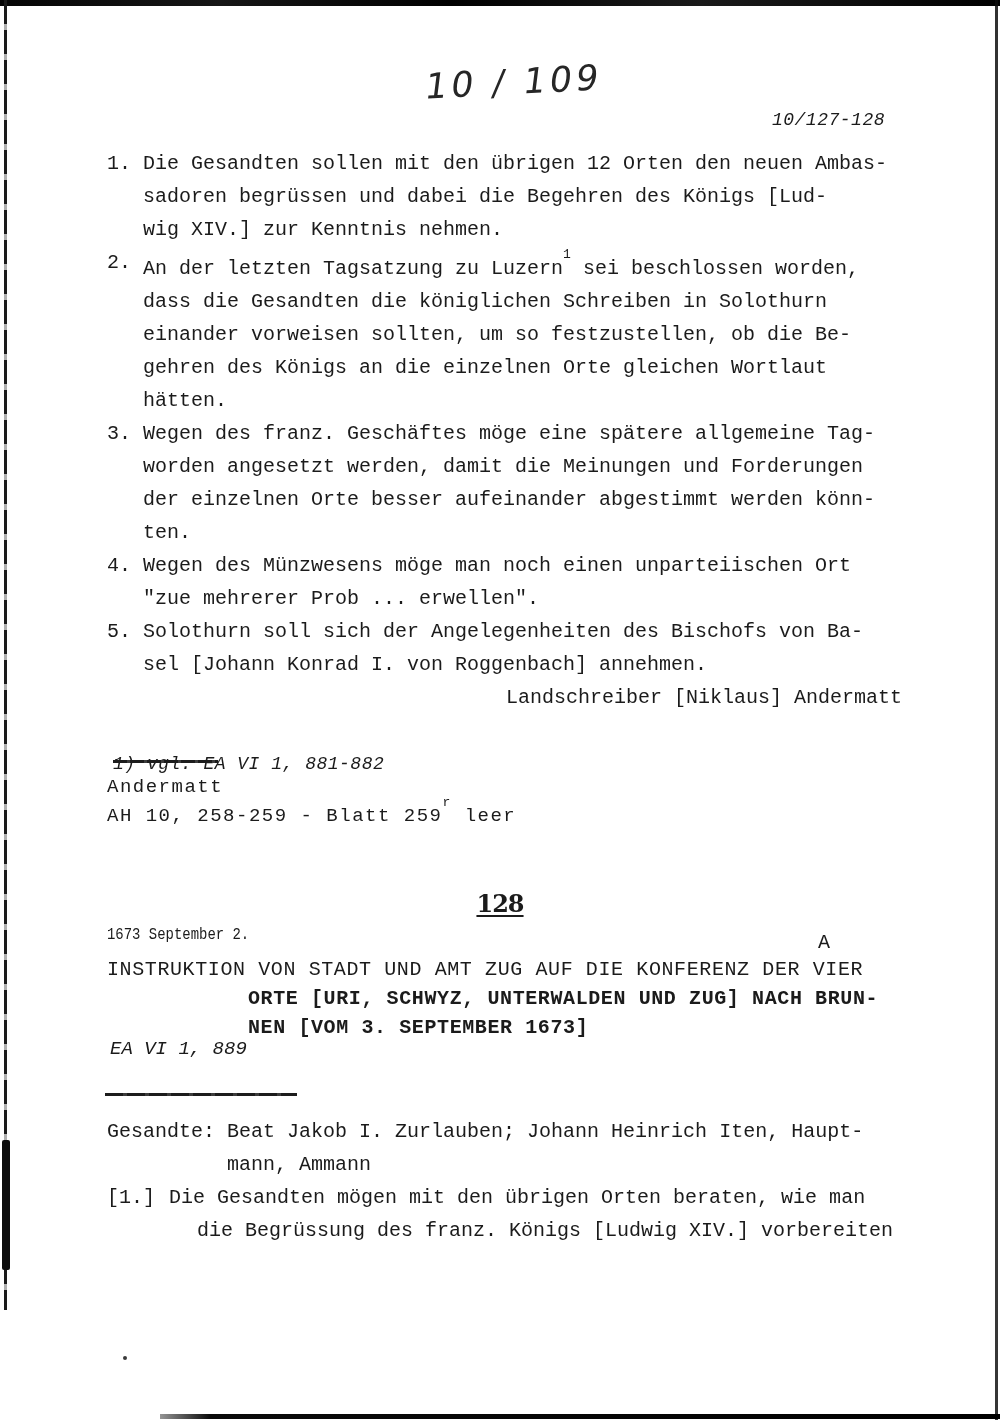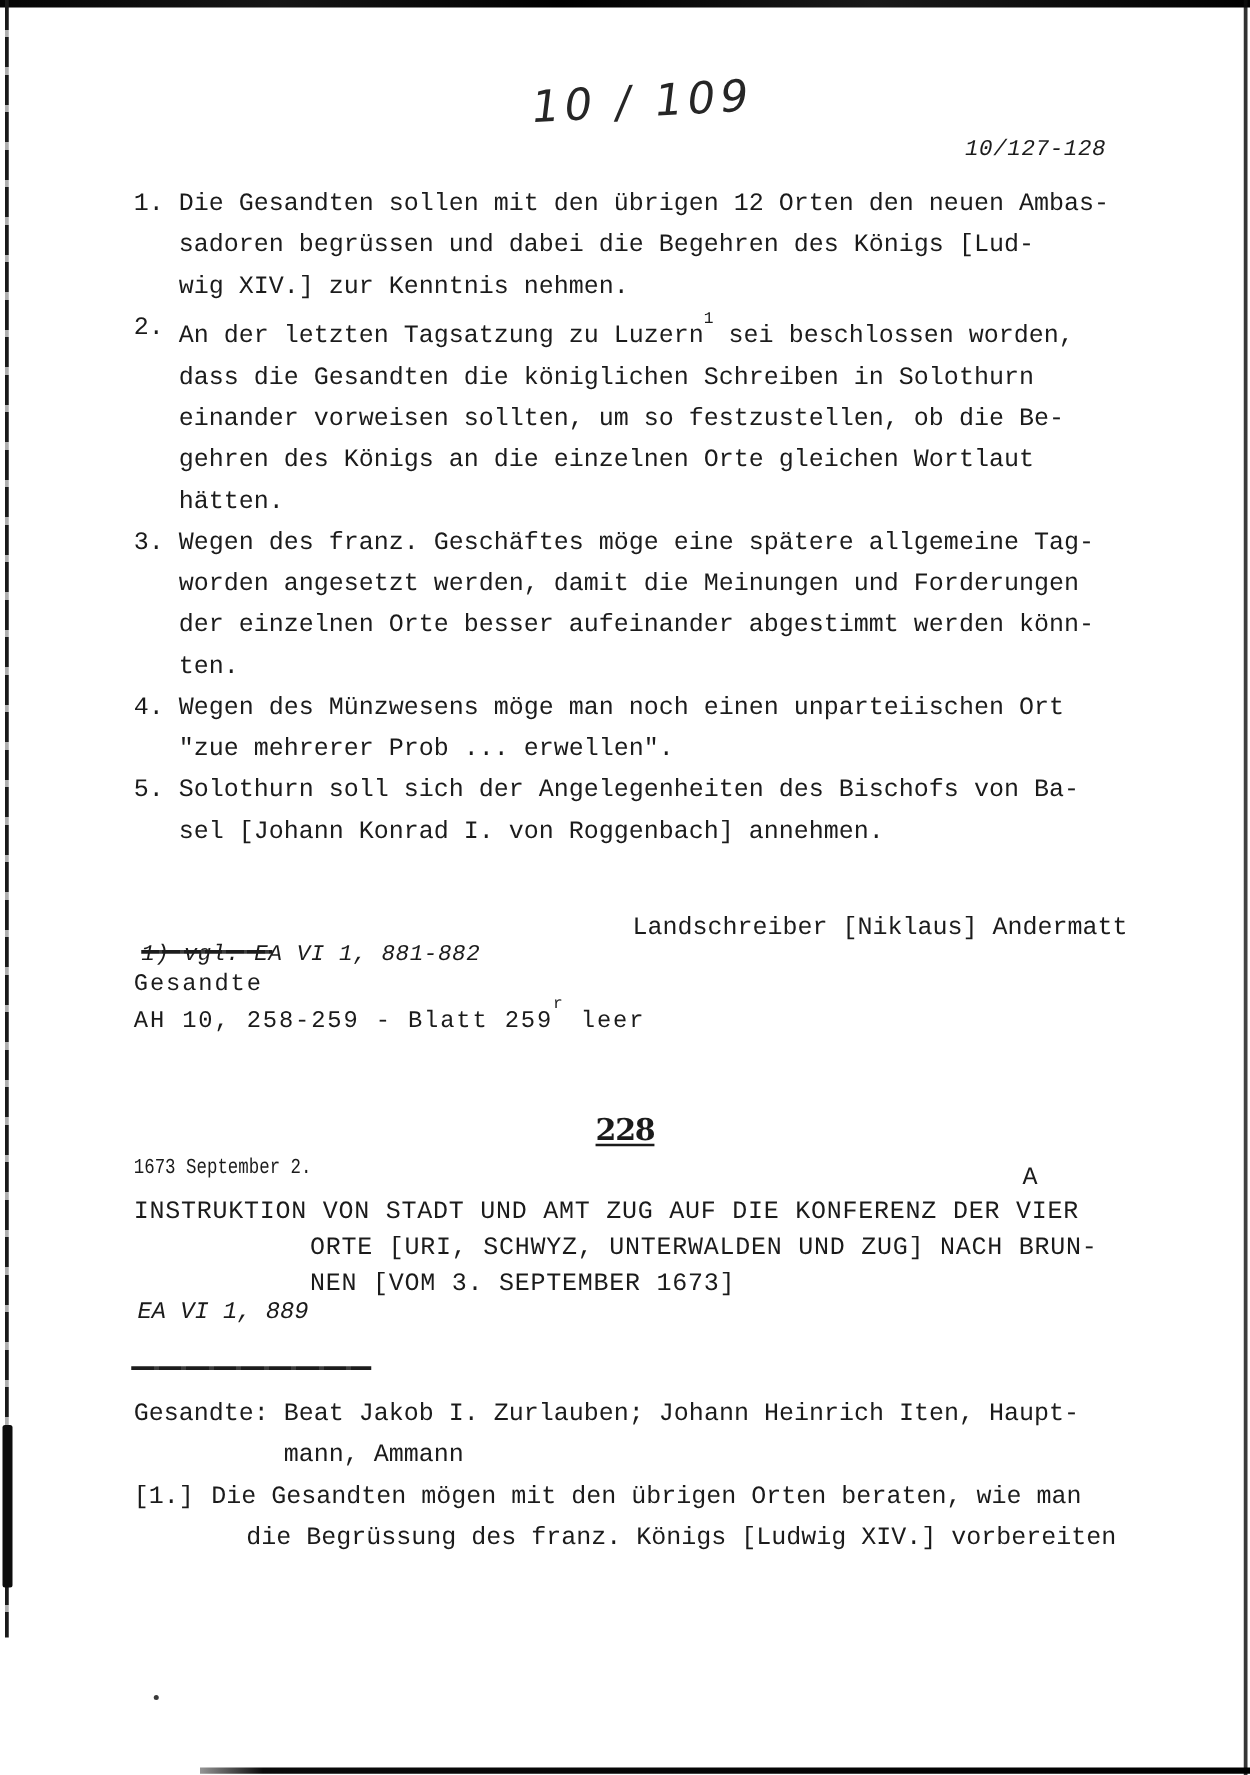--- a/index.html
+++ b/index.html
@@ -31,37 +31,37 @@
   .folio-ref {
     position:absolute; right:115px; top:110px;
     font-size:18px; font-style:italic; letter-spacing:.5px;
   }
 
   
   .items { position:absolute; left:107px; top:147px; width:795px;
            font-size:20px; line-height:33px; }
   .item  { position:relative; padding-left:36px; }
   .item .num { position:absolute; left:0; top:0; }
-  .signature { text-align:right; padding-right:0;margin-top:44px; }
+  .signature { text-align:right; padding-right:0; }
 
   .footnote { position:absolute; left:113px; top:710px; font-size:18px; font-style:italic; letter-spacing:.5px;margin-top:44px; }
 
   .rule-1 { position:absolute; left:113px; top:760px; width:105px; height:3px;
             background:repeating-linear-gradient(90deg,#1c1c1c 0 14px, #3c3c3c 14px 17px); }
   .source { position:absolute; left:107px; top:776px; font-size:19px; line-height:23px; letter-spacing:1.5px; }
 
   
   .doc-number { position:absolute; left:0; top:889px; width:1000px; text-align:center;
                 font-family:"DejaVu Serif", serif; font-weight:bold; font-size:24px; letter-spacing:-1px;
                 text-decoration:underline; text-underline-offset:3px; }
   .doc-date   { position:absolute; left:107px; top:925px; font-size:17px; letter-spacing:0;
                 transform:scaleX(.82); transform-origin:left top; }
   .doc-letter { position:absolute; left:818px; top:931px; font-size:20px; }
   .doc-title  { position:absolute; left:107px; top:955px; font-size:20px; line-height:29px; letter-spacing:.6px; width:800px; }
-  .doc-title .cont { padding-left:141px; }
+  .doc-title .cont { padding-left:141px;font-weight:bold; }
   .doc-ref    { position:absolute; left:110px; top:1038px; font-size:19px; font-style:italic; }
 
   .rule-2 { position:absolute; left:105px; top:1093px; width:192px; height:3px;
             background:repeating-linear-gradient(90deg,#1c1c1c 0 18px, #3c3c3c 18px 22px); }
 
   .delegates { position:absolute; left:107px; top:1115px; font-size:20px; line-height:33px; width:800px; }
   .delegates .cont { padding-left:120px; }
   .doc2-item { position:absolute; left:107px; top:1181px; font-size:20px; line-height:33px; width:800px; }
   .doc2-item .num { display:inline-block; margin-right:14px; }
   .doc2-item .cont { padding-left:76px;text-align:center; }
@@ -120,25 +120,25 @@
     </div>
 
     <div class="signature">Landschreiber [Niklaus] Andermatt</div>
   </div>
 
   <div class="footnote">1) vgl. EA VI 1, 881-882</div>
 
   <div class="rule-1"></div>
 
   <div class="source">
-    <div>Gesandte</div>
+    <div>Andermatt</div>
     <div><span>AH 10, 258-259  -  Blatt 259</span><sup class="tw">r</sup><span> leer</span></div>
   </div>
 
-  <div class="doc-number">228</div>
+  <div class="doc-number">128</div>
   <div class="doc-date">1673 September 2.</div>
   <div class="doc-letter">A</div>
 
   <div class="doc-title">
     <div>INSTRUKTION VON STADT UND AMT ZUG AUF DIE KONFERENZ DER VIER</div>
     <div class="cont">ORTE [URI, SCHWYZ, UNTERWALDEN UND ZUG] NACH BRUN-</div>
     <div class="cont">NEN [VOM 3. SEPTEMBER 1673]</div>
   </div>
 
   <div class="doc-ref">EA VI 1, 889</div>

